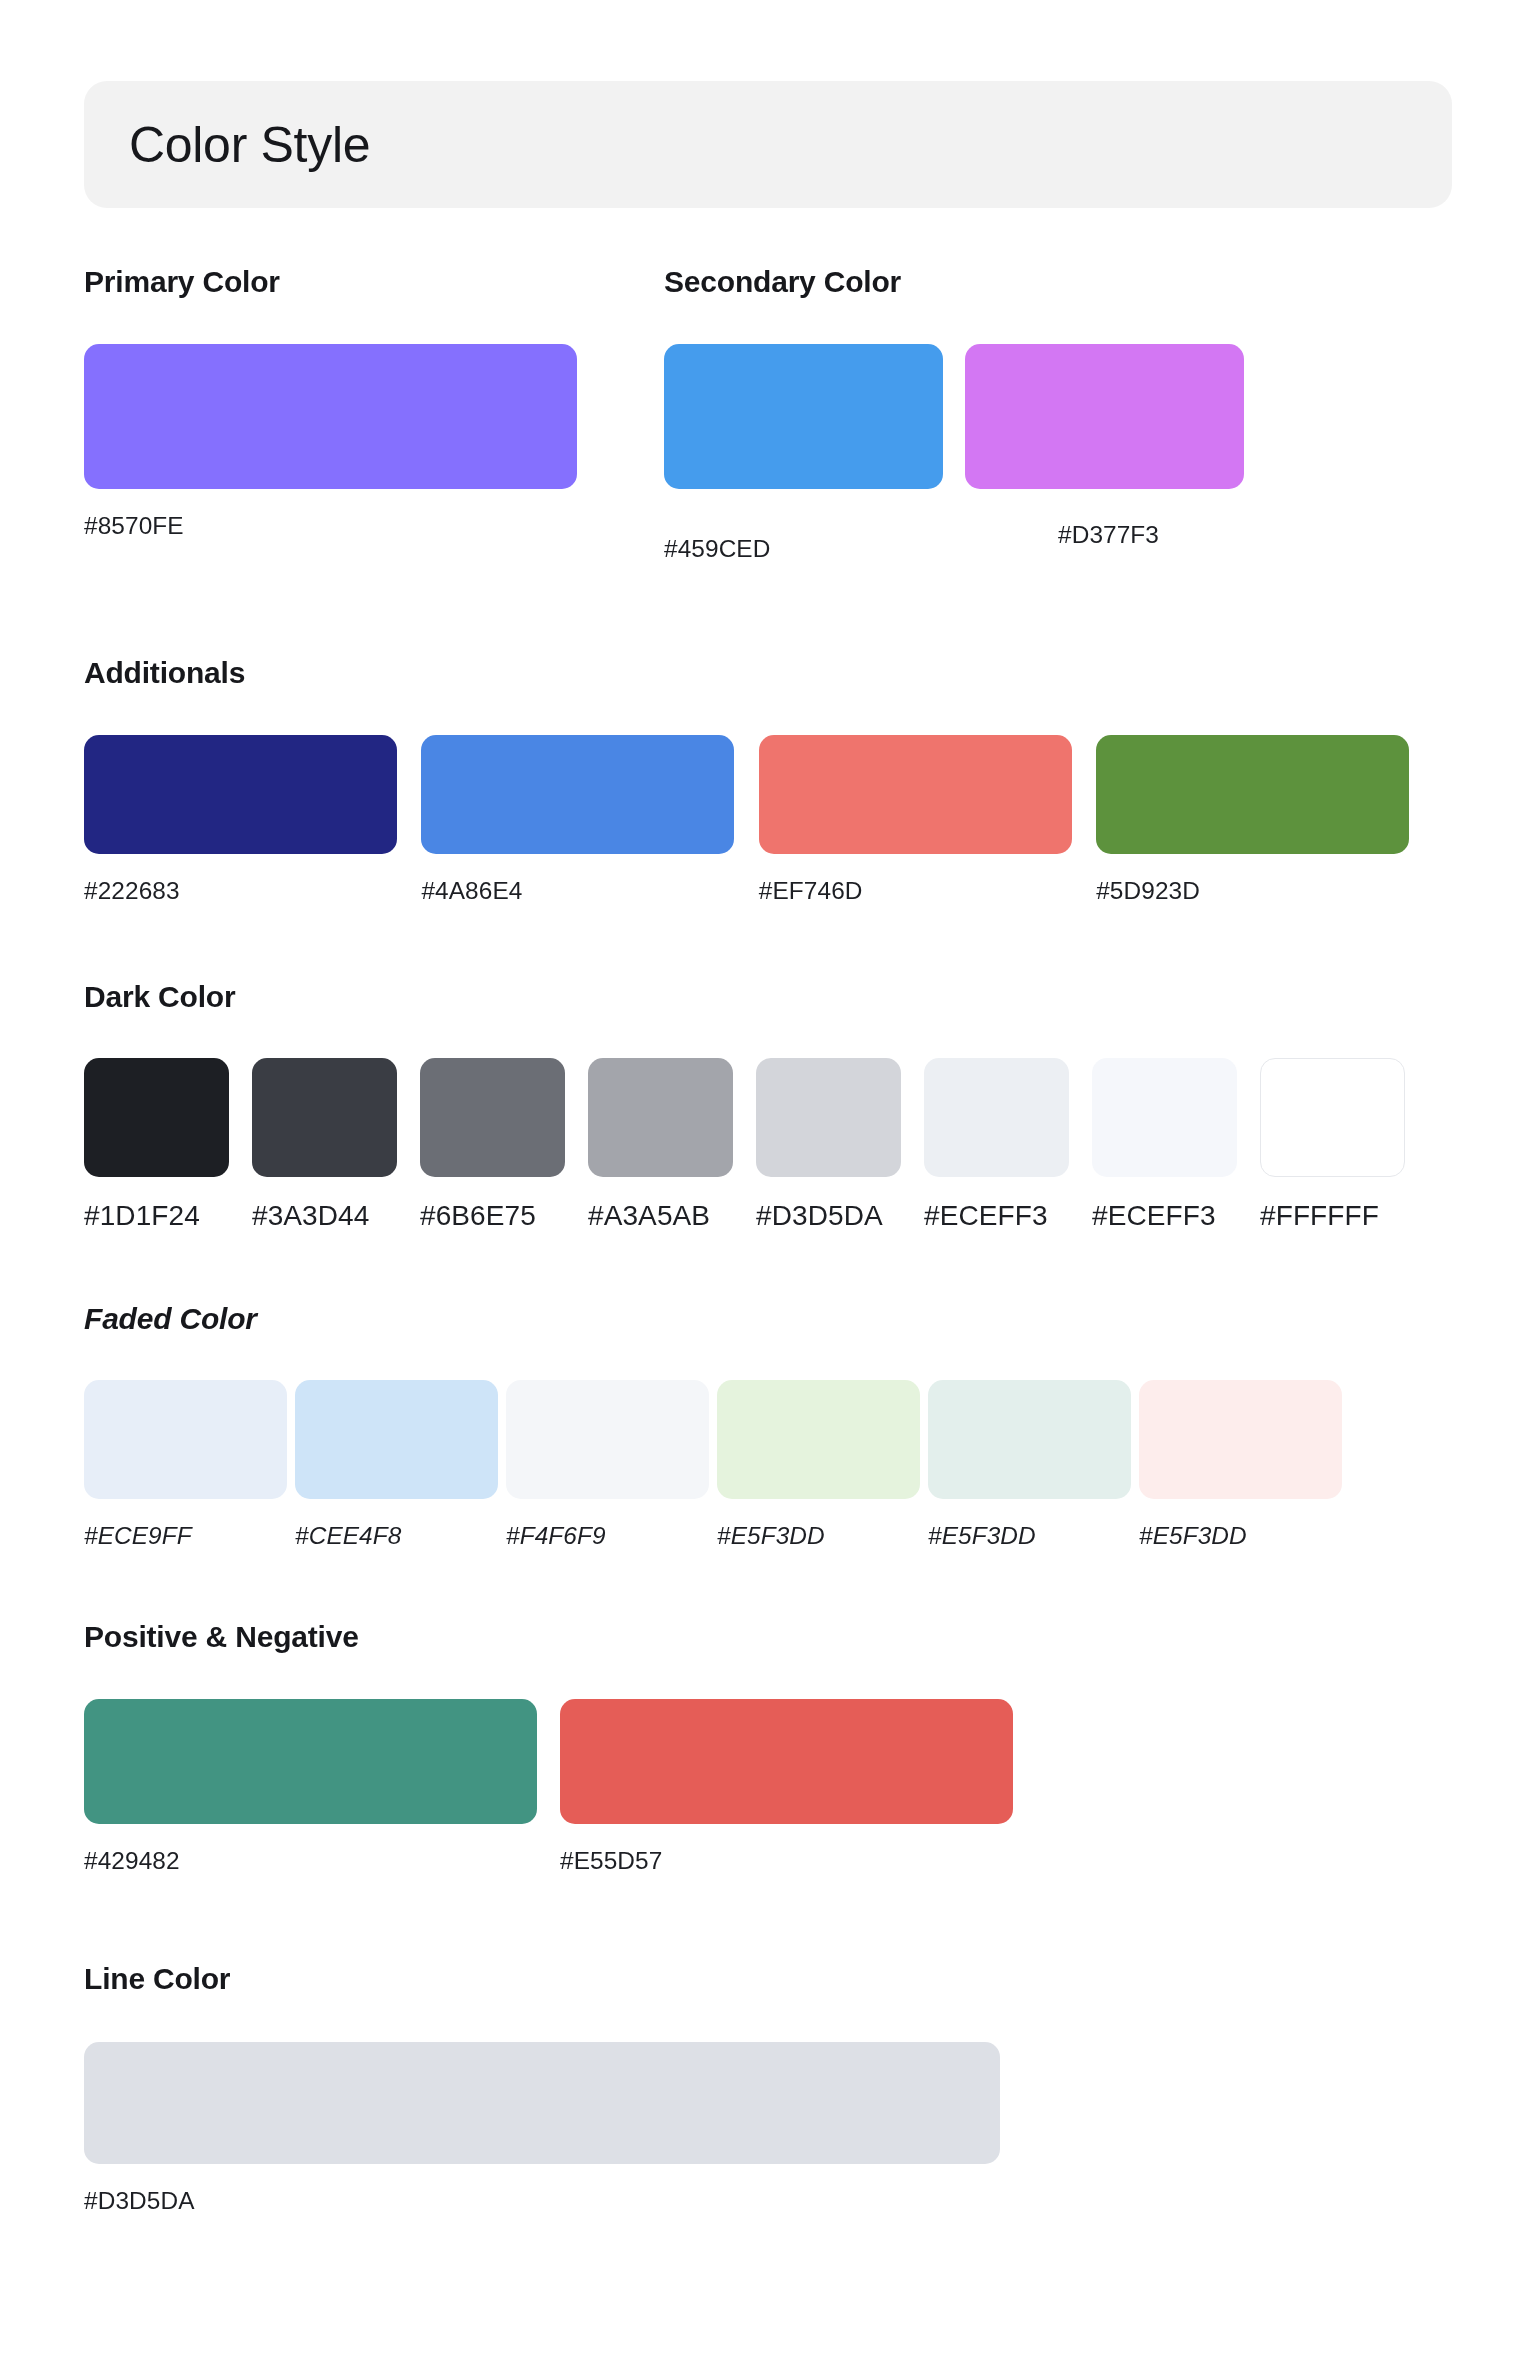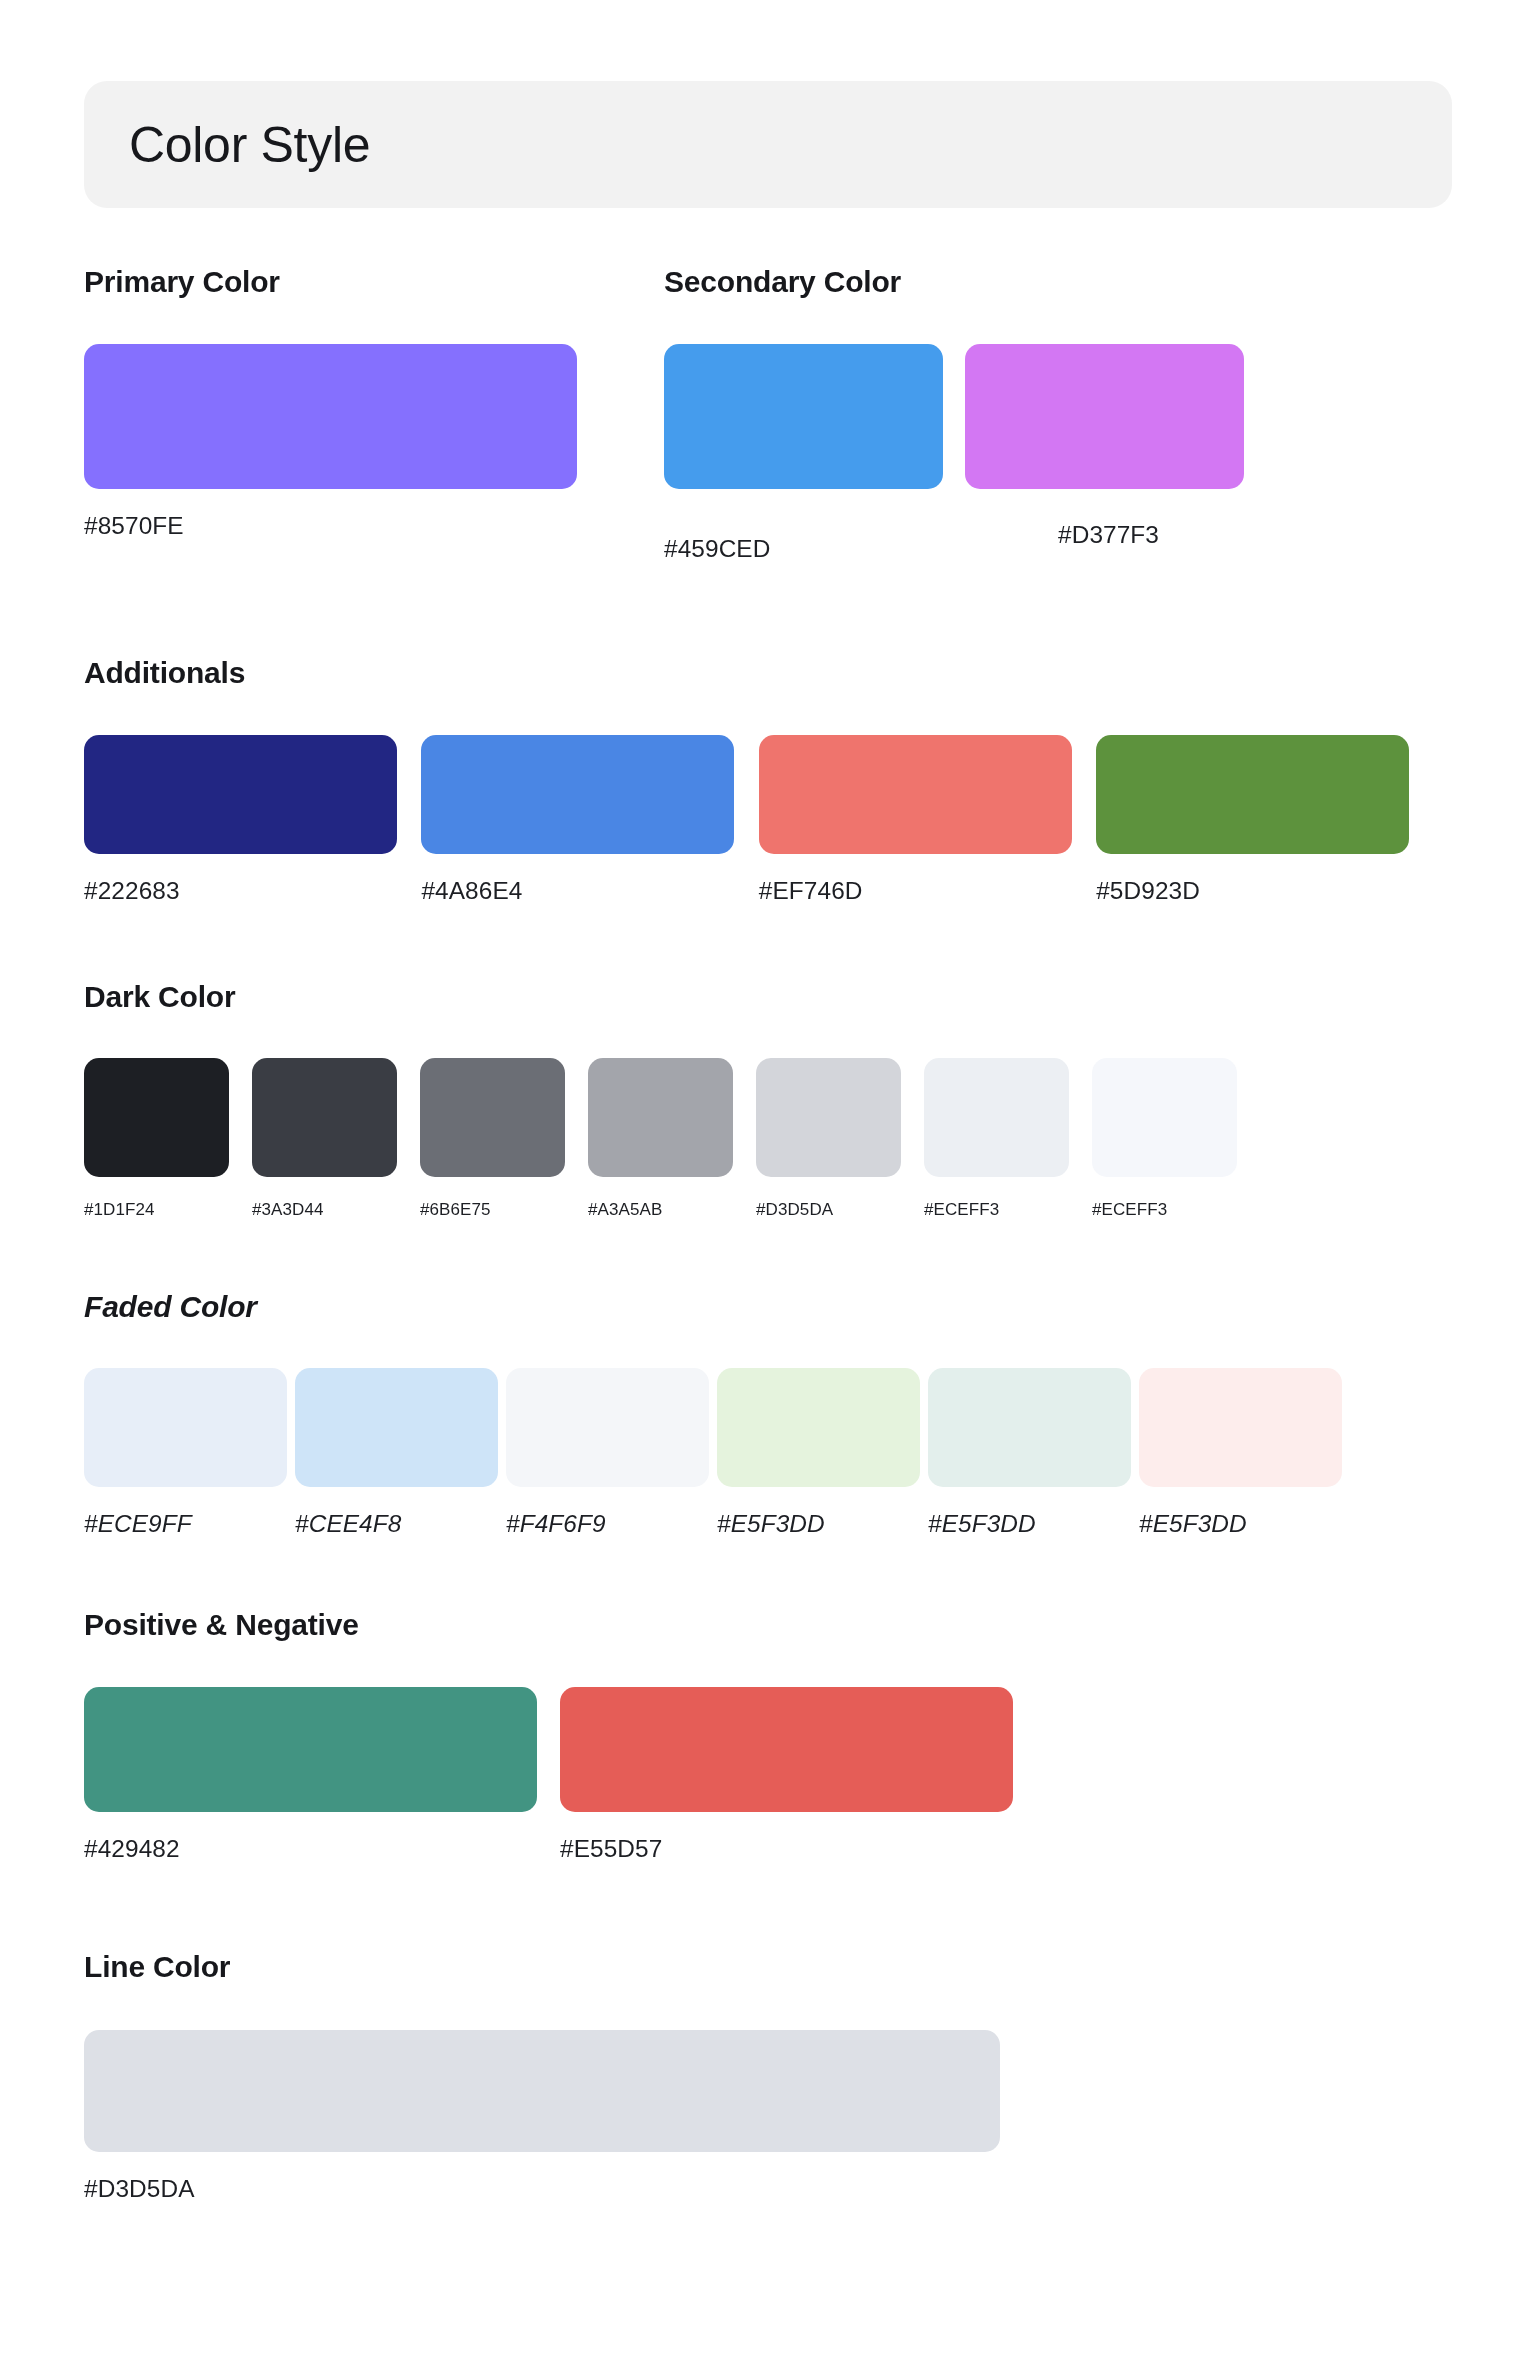--- a/index.html
+++ b/index.html
@@ -106,21 +106,21 @@
   .sec-additionals { margin-top: 93px; }
   .additionals-row { margin-top: 45px; gap: 24.4px; }
   .additionals-row .swatch-cell { width: 313px; }
   .additionals-row .swatch { height: 119px; }
 
   
   .sec-dark { margin-top: 75px; }
   .dark-row { margin-top: 44px; gap: 23px; }
   .dark-row .swatch-cell { width: 145px; }
   .dark-row .swatch { height: 119px; }
-  .dark-row .swatch-label { font-size: 17px; }
+  .dark-row .swatch-label { font-size: 28px; }
 
   
   .sec-faded { margin-top: 70px; font-style: italic; }
   .faded-row { margin-top: 44px; gap: 8px; }
   .faded-row .swatch-cell { width: 203px; }
   .faded-row .swatch { height: 119px; }
 
   
   .sec-posneg { margin-top: 70px; }
   .posneg-row { margin-top: 45px; gap: 23px; }
@@ -211,20 +211,24 @@
         <div class="swatch-label">#D3D5DA</div>
       </div>
       <div class="swatch-cell">
         <div class="swatch" style="background-color: rgb(236, 239, 243);"></div>
         <div class="swatch-label">#ECEFF3</div>
       </div>
       <div class="swatch-cell">
         <div class="swatch" style="background-color: rgb(245, 247, 251);"></div>
         <div class="swatch-label">#ECEFF3</div>
       </div>
+      <div class="swatch-cell">
+        <div class="swatch bordered" style="background-color: rgb(255, 255, 255);"></div>
+        <div class="swatch-label">#FFFFFF</div>
+      </div>
     </div>
   </div>
 
   <div class="section sec-faded">
     <div class="section-title">Faded Color</div>
     <div class="swatch-row faded-row">
       <div class="swatch-cell">
         <div class="swatch" style="background-color: rgb(231, 238, 248);"></div>
         <div class="swatch-label">#ECE9FF</div>
       </div>

